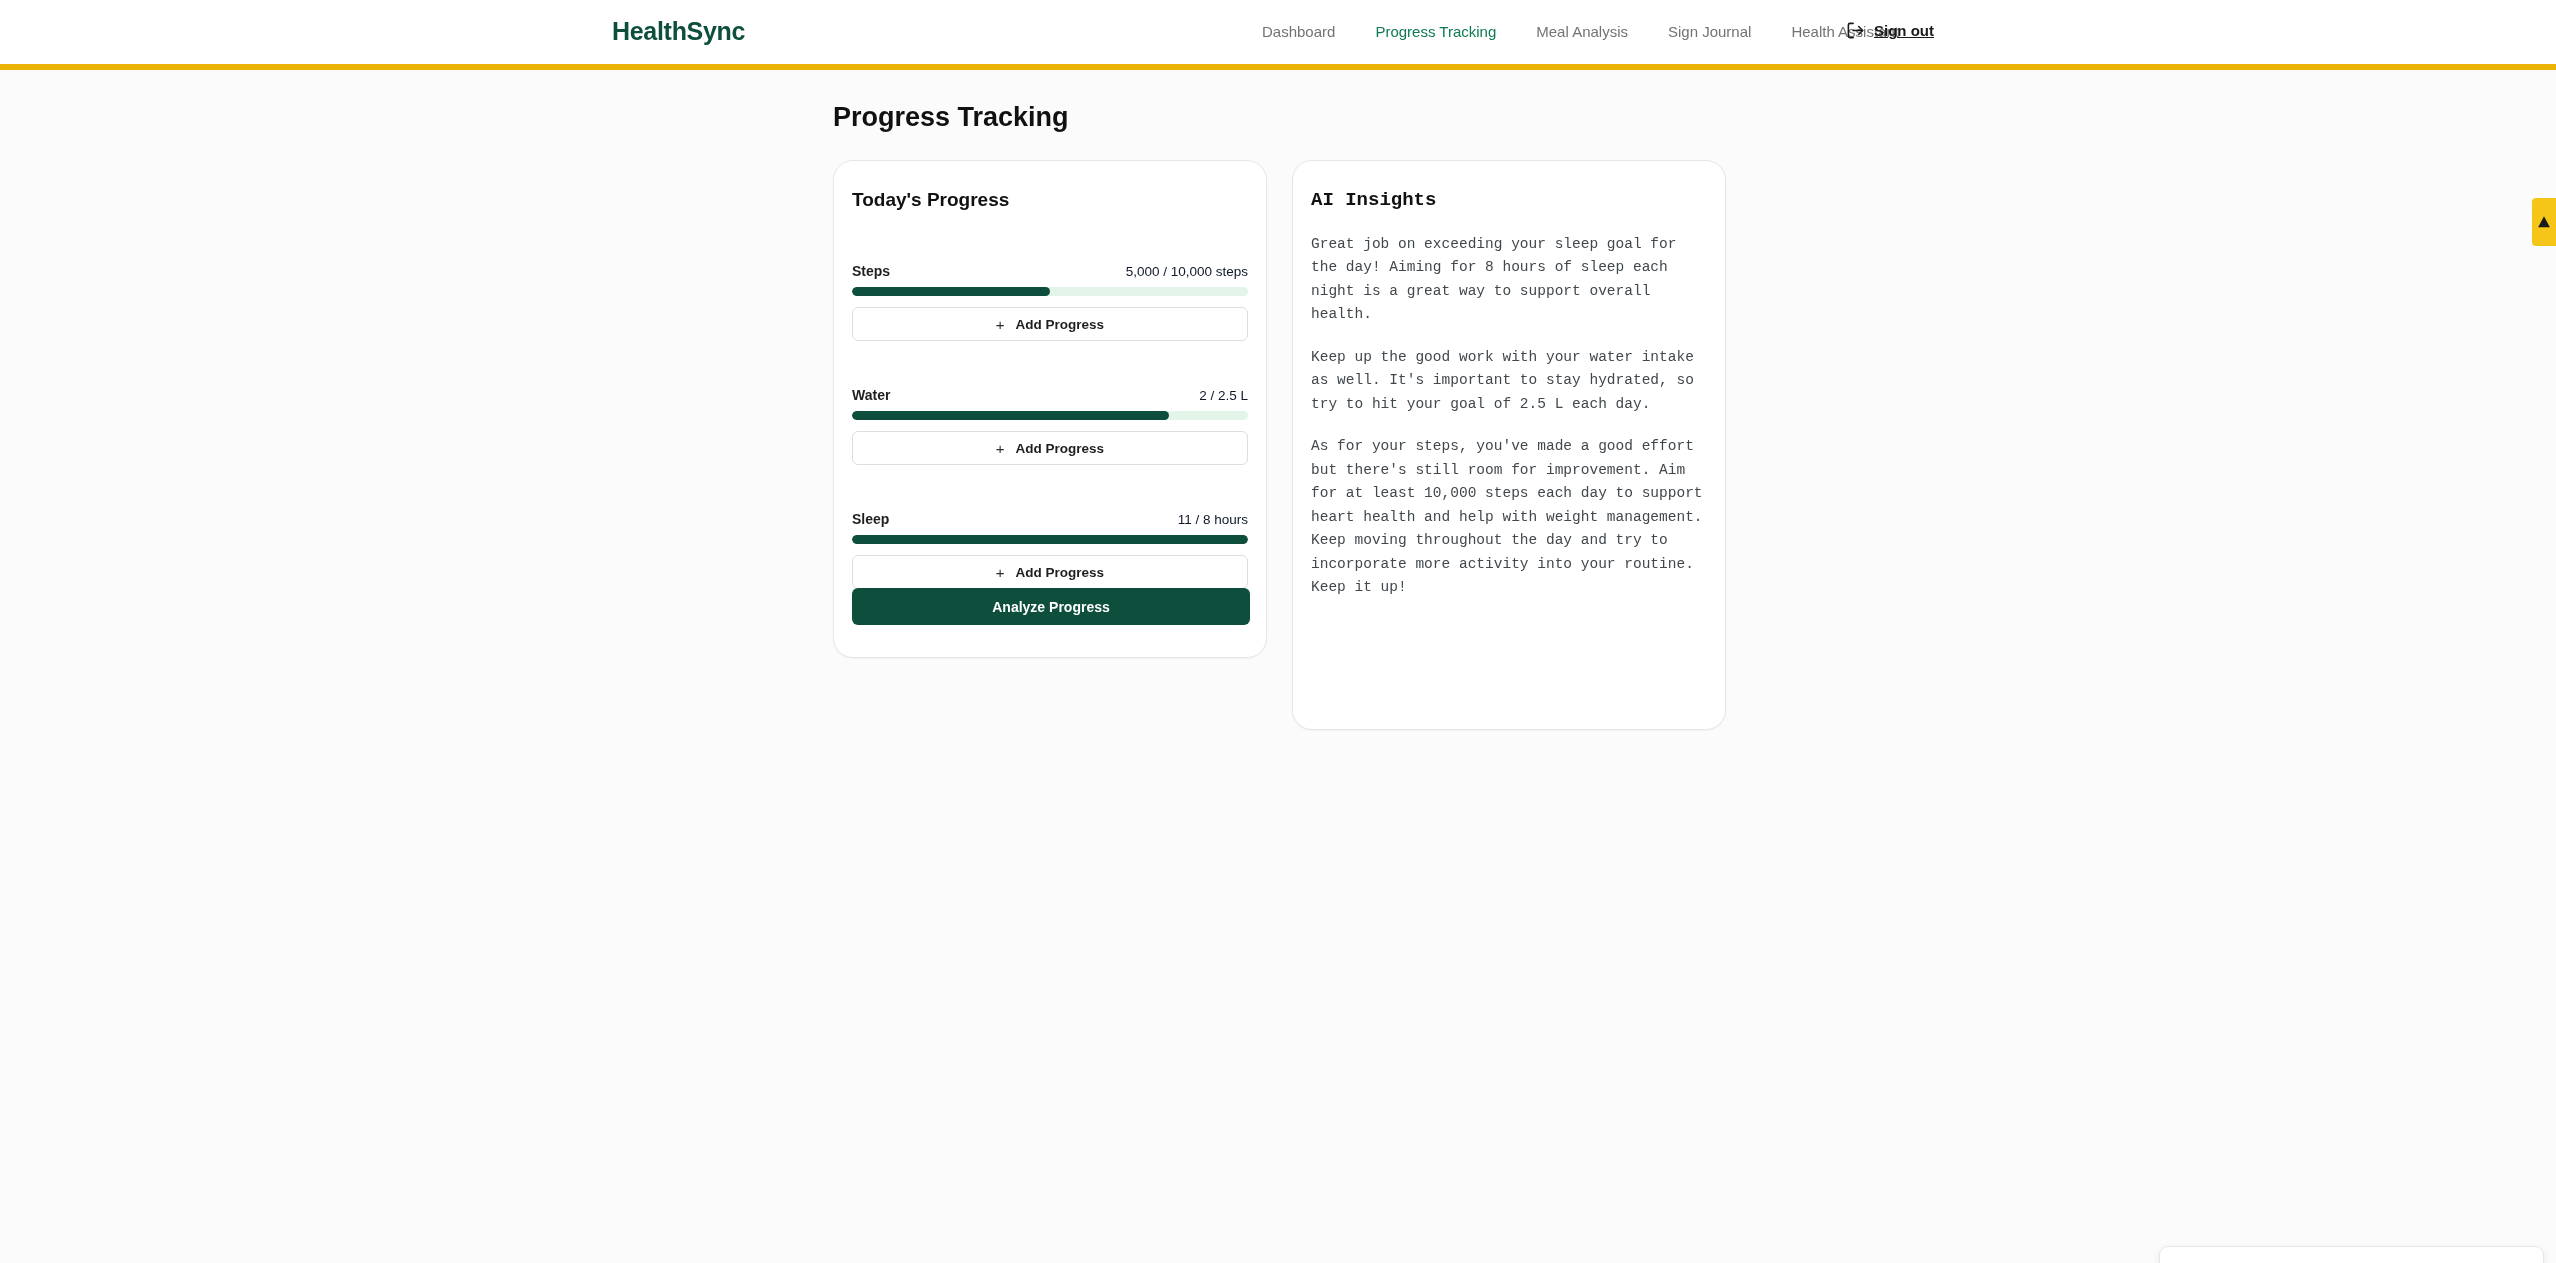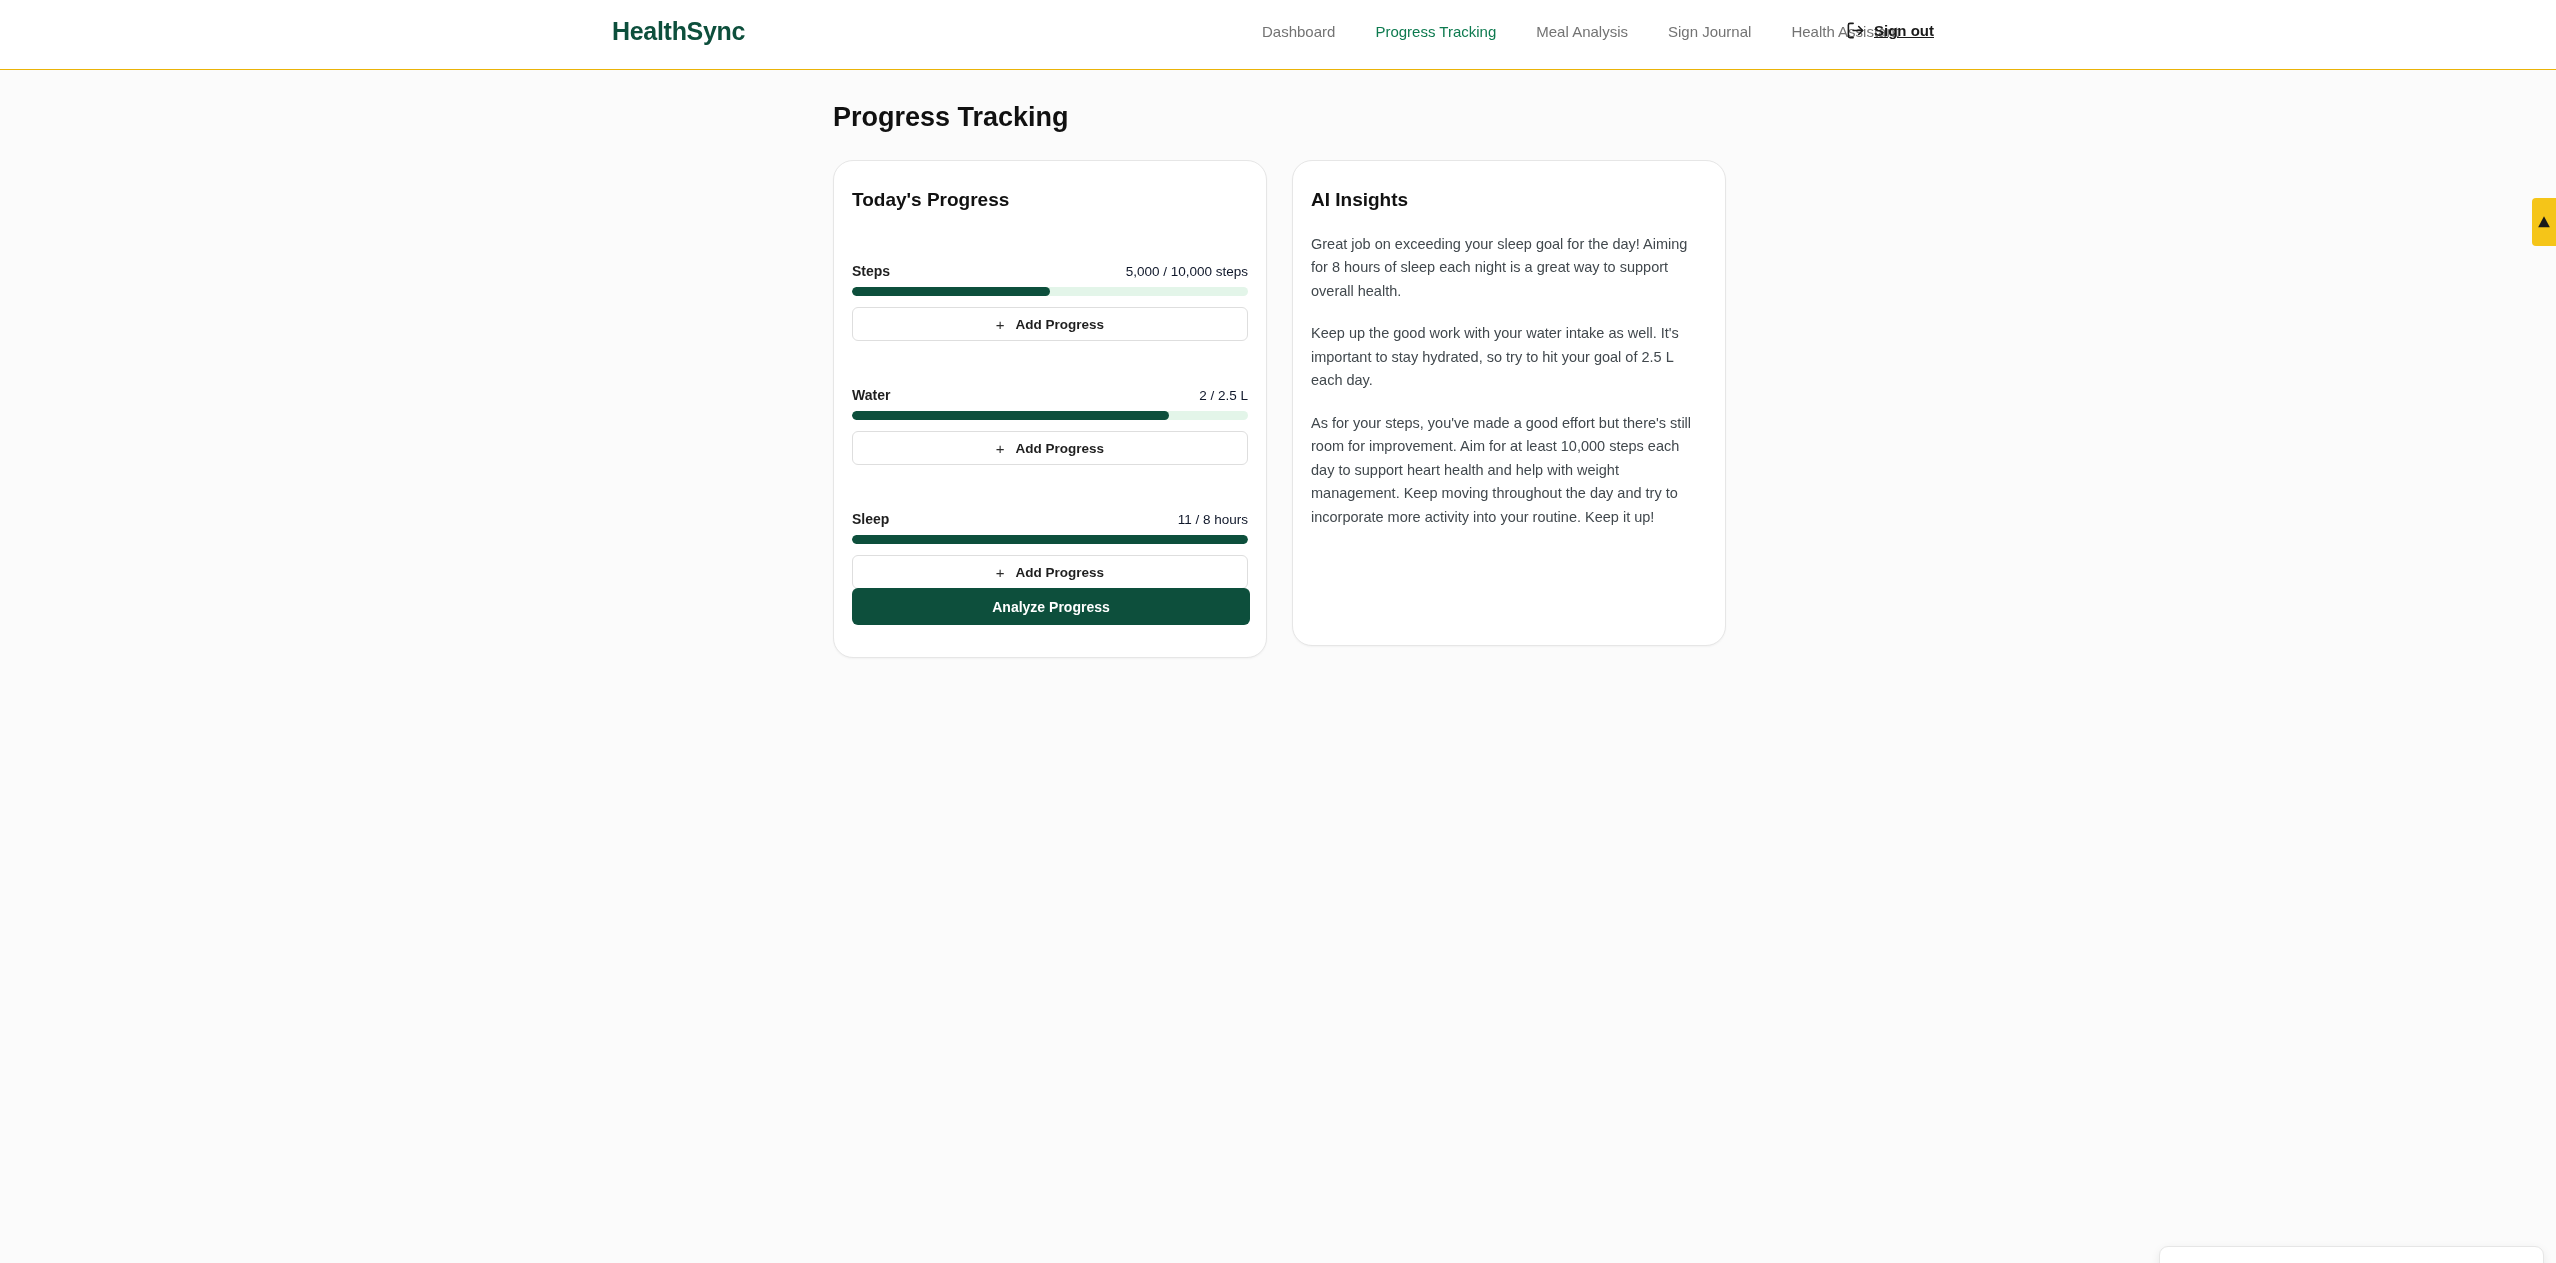--- a/index.html
+++ b/index.html
@@ -18,21 +18,21 @@
     background: #ffffff;
   }
 
   
   .navbar {
     position: absolute;
     top: 0; left: 0;
     width: 2556px;
     height: 70px;
     background: #ffffff;
-    border-bottom: 1px solid #eab308;
+    border-bottom: 6px solid #eab308;
     display: flex;
     align-items: center;
   }
   .brand {
     position: absolute;
     left: 612px;
     top: 17px;
     font-size: 25px;
     font-weight: bold;
     color: #0d4f3c;
@@ -176,21 +176,22 @@
     font-weight: bold;
     font-family: "Liberation Sans", sans-serif;
     cursor: pointer;
   }
 
   
   #insights-card {
     left: 1292px;
     top: 90px;
     width: 434px;
-    height: 486px;
+    height: 570px;
+    font-family: Liberation Mono, monospace;
   }
   #insights-card .card-title { margin: 28px 0 0 18px; }
   .insights-body {
     margin: 22px 20px 12px 18px;
   }
   .insights-body p {
     font-size: 14.5px;
     line-height: 1.62;
     color: #41484d;
     margin-bottom: 19px;

